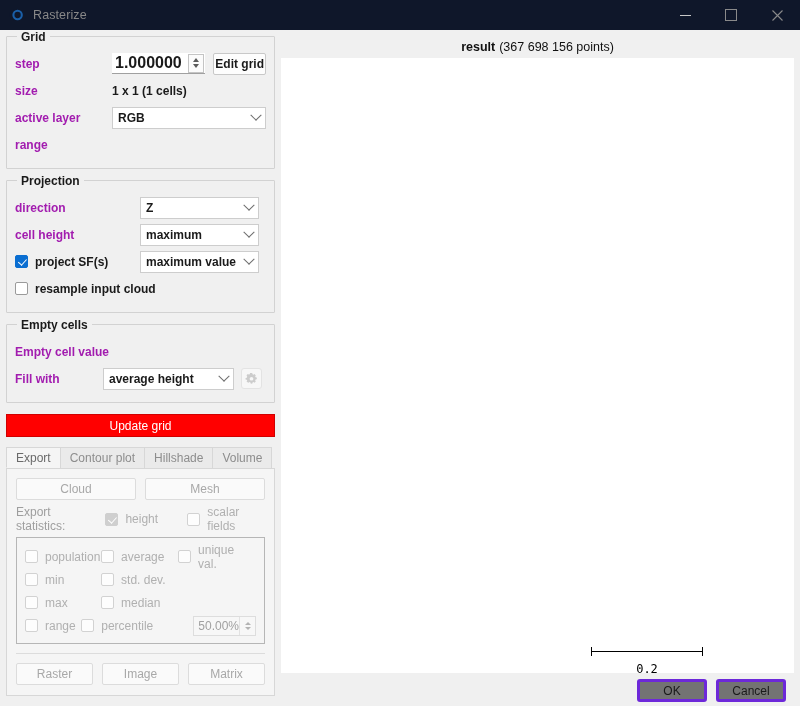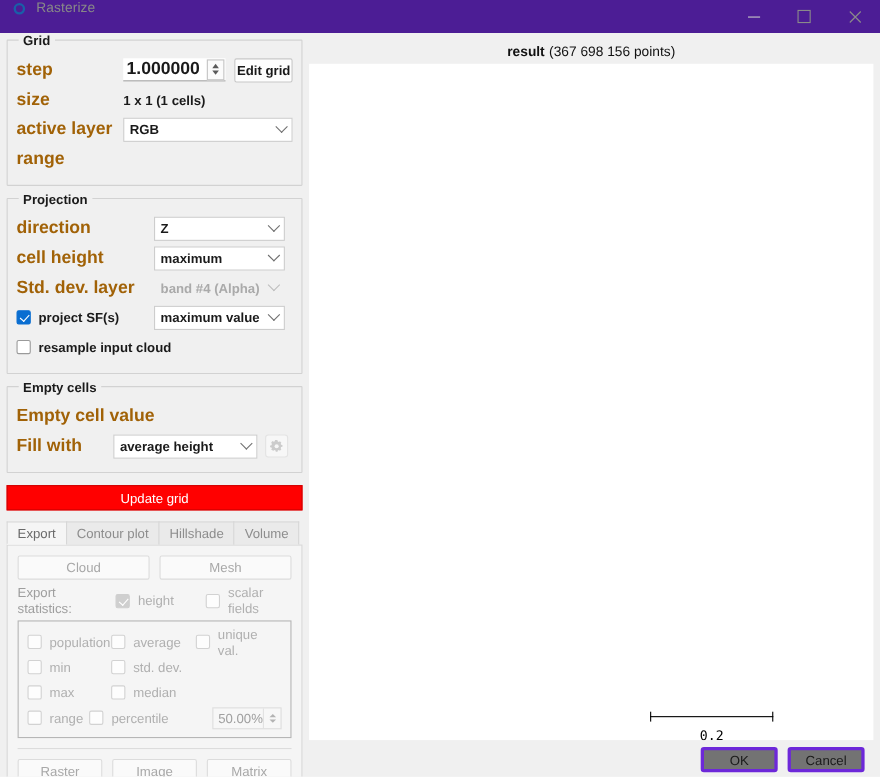--- a/index.html
+++ b/index.html
@@ -15,22 +15,23 @@
     color: #1a1a1a;
     position: relative;
     overflow: hidden;
   }
 
   
   .titlebar {
     position: absolute;
     left: 0; top: 0;
     width: 800px; height: 30px;
-    background: #4c1d95;
-    display: flex;
+    background: #0f172a;
+    display: flex;
+    align-items: center;
   }
   .app-icon {
     width: 16px; height: 16px;
     margin-left: 8px;
     position: relative;
     flex: 0 0 auto;
   }
   .title-text {
     margin-left: 9px;
     font-size: 12.5px;
@@ -87,22 +88,22 @@
 
   .row {
     display: flex;
     align-items: center;
     height: 25px;
     margin-bottom: 2px;
   }
   .row .lbl {
     width: 97px;
     flex: 0 0 auto;
-    font-size: 16px;
-    color: #a16207;
+    font-size: 12px;
+    color: #a21caf;
   }
   .row .lbl.wide { width: 125px; }
   .row .val {
     font-size: 12px;
     color: #1a1a1a;
   }
 
   
   .spin {
     width: 94px;
@@ -542,29 +543,20 @@
     <div class="row">
       <div class="lbl wide">cell height</div>
       <div class="combo w119">
         <div class="cv">maximum</div>
         <div class="chev">
             <div class="chev-glyph"></div>
           </div>
       </div>
     </div>
 
-    <div class="row">
-      <div class="lbl wide">Std. dev. layer</div>
-      <div class="combo w119 disabled">
-        <div class="cv">band #4 (Alpha)</div>
-        <div class="chev">
-            <div class="chev-glyph"></div>
-          </div>
-      </div>
-    </div>
 
     <div class="row">
       <div class="chk" style="width:125px">
         <div class="box checked"></div>
         <div class="ctext">project SF(s)</div>
       </div>
       <div class="combo w119">
         <div class="cv">maximum value</div>
         <div class="chev">
             <div class="chev-glyph"></div>

